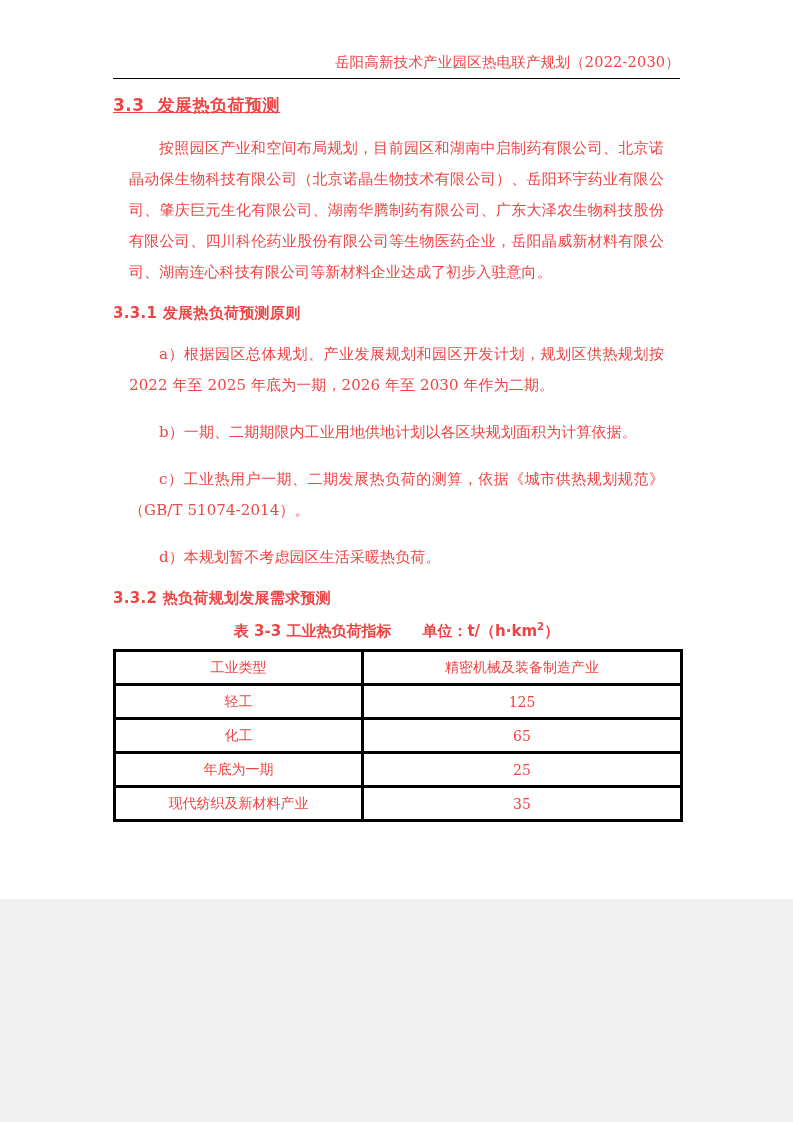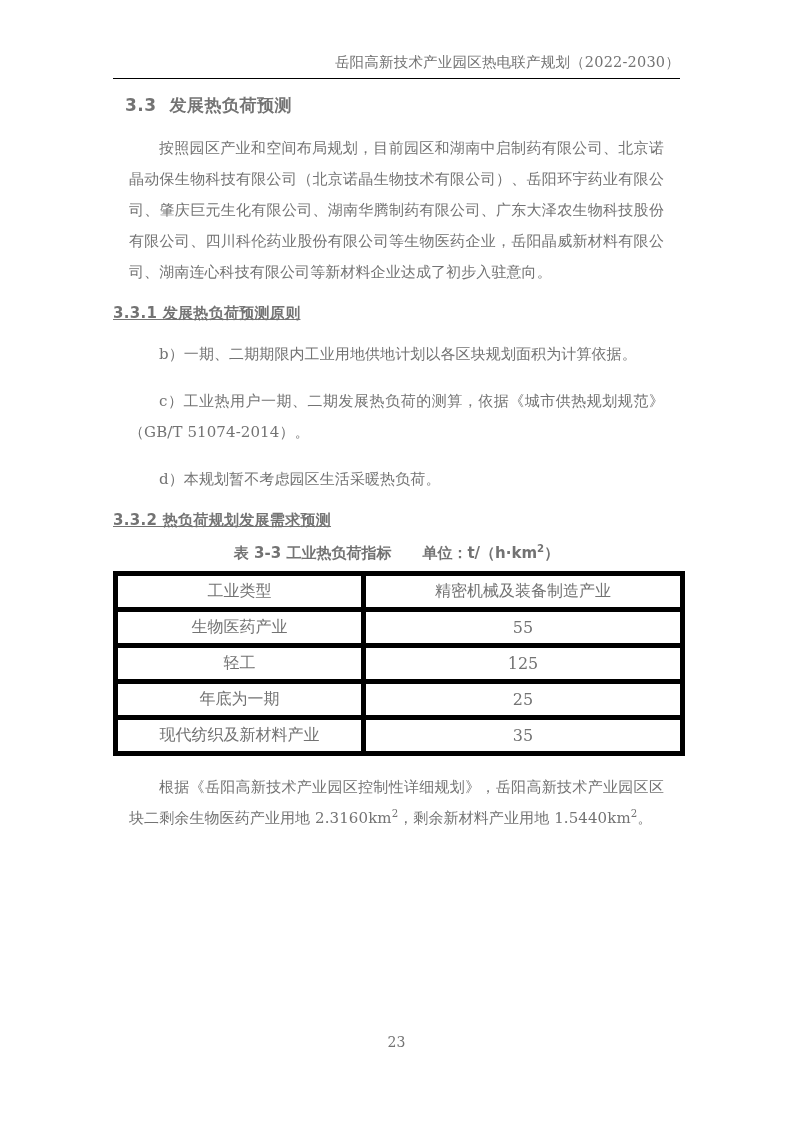--- a/index.html
+++ b/index.html
@@ -2,27 +2,27 @@
 <html lang="zh"><head>
 <meta charset="utf-8">
 <style>
   html, body {
     margin: 0;
     padding: 0;
     background: #f0f0f0;
   }
   .page {
     width: 793px;
-    height: 1122px;
+    height: 899px;
     background: #ffffff;
     margin: 0 auto;
     position: relative;
     box-sizing: border-box;
     font-family: "DejaVu Serif", "Liberation Serif", serif;
-    color: #737373;
+    color: #ef4444;
   }
   .content {
     position: absolute;
     left: 113px;
     top: 0;
     width: 567px;
     height: 1122px;
   }
   
   .header {
@@ -44,31 +44,31 @@
   }
   .body-area {
     position: absolute;
     top: 94px;
     left: 0;
     width: 567px;
   }
   h2.sec {
     font-size: 17px;
     font-weight: bold;
-    margin: 0 0 13px 12px;
+    margin: 0 0 13px 0;
     letter-spacing: 0.5px;
     font-family: "DejaVu Sans", "Liberation Sans", sans-serif;
+    text-decoration: underline;
   }
   h3.subsec {
     font-size: 15px;
     font-weight: bold;
     margin: 4px 0 4px 0;
     letter-spacing: 0.3px;
     font-family: "DejaVu Sans", "Liberation Sans", sans-serif;
-    text-decoration: underline;
   }
   p.para {
     font-size: 15px;
     line-height: 31px;
     margin: 16px;
     text-align: justify;
     text-justify: inter-ideograph;
     text-indent: 2em;
     letter-spacing: 0.1px;
   }
@@ -82,25 +82,25 @@
     gap: 31px;
     font-family: "DejaVu Sans", "Liberation Sans", sans-serif;
   }
   table.data {
     border-collapse: collapse;
     width: 567px;
     table-layout: fixed;
     margin-bottom: 10px;
   }
   table.data td {
-    border: 5px solid #000000;
+    border: 3px solid #000000;
     height: 31px;
     text-align: center;
     vertical-align: middle;
-    font-size: 16px;
+    font-size: 14px;
     padding: 0 4px;
   }
   table.data col.c1 { width: 248px; }
   table.data col.c2 { width: 319px; }
   .footer {
     position: absolute;
     bottom: 72px;
     left: 0;
     width: 567px;
     text-align: center;
@@ -122,20 +122,21 @@
     <div class="body-area">
 
       <h2 class="sec">
         <span>3.3</span>&nbsp;&nbsp;<span>发展热负荷预测</span>
       </h2>
 
       <p class="para">按照园区产业和空间布局规划，目前园区和湖南中启制药有限公司、北京诺晶动保生物科技有限公司（北京诺晶生物技术有限公司）、岳阳环宇药业有限公司、肇庆巨元生化有限公司、湖南华腾制药有限公司、广东大泽农生物科技股份有限公司、四川科伦药业股份有限公司等生物医药企业，岳阳晶威新材料有限公司、湖南连心科技有限公司等新材料企业达成了初步入驻意向。</p>
 
       <h3 class="subsec">3.3.1  发展热负荷预测原则</h3>
 
+      <p class="para">a）根据园区总体规划、产业发展规划和园区开发计划，规划区供热规划按2022 年至 2025 年底为一期，2026 年至 2030 年作为二期。</p>
       <p class="para">b）一期、二期期限内工业用地供地计划以各区块规划面积为计算依据。</p>
       <p class="para">c）工业热用户一期、二期发展热负荷的测算，依据《城市供热规划规范》（GB/T 51074-2014）。</p>
       <p class="para">d）本规划暂不考虑园区生活采暖热负荷。</p>
 
       <h3 class="subsec">3.3.2  热负荷规划发展需求预测</h3>
 
 
       <div class="tbl-caption">
         <span>表 3-3   工业热负荷指标</span>
         <span><span>单位：t/（h·km</span><sup>2</sup><span>）</span></span>
@@ -145,39 +146,38 @@
         <colgroup>
             <col class="c1">
             <col class="c2">
           </colgroup>
         <tbody>
           <tr>
             <td>工业类型</td>
             <td>精密机械及装备制造产业</td>
           </tr>
           <tr>
-            <td>生物医药产业</td>
-            <td>55</td>
+            <td>轻工</td>
+            <td>125</td>
           </tr>
           <tr>
-            <td>轻工</td>
-            <td>125</td>
+            <td>化工</td>
+            <td>65</td>
           </tr>
           <tr>
             <td>年底为一期</td>
             <td>25</td>
           </tr>
           <tr>
             <td>现代纺织及新材料产业</td>
             <td>35</td>
           </tr>
         </tbody>
       </table>
 
-      <p class="para"><span>根据《岳阳高新技术产业园区控制性详细规划》，岳阳高新技术产业园区区块二剩余生物医药产业用地 2.3160km</span><sup>2</sup><span>，剩余新材料产业用地 1.5440km</span><sup>2</sup><span>。</span></p>
 
     </div>
 
     <div class="footer">
       <span>23</span>
     </div>
 
   </div>
 </div>
 

